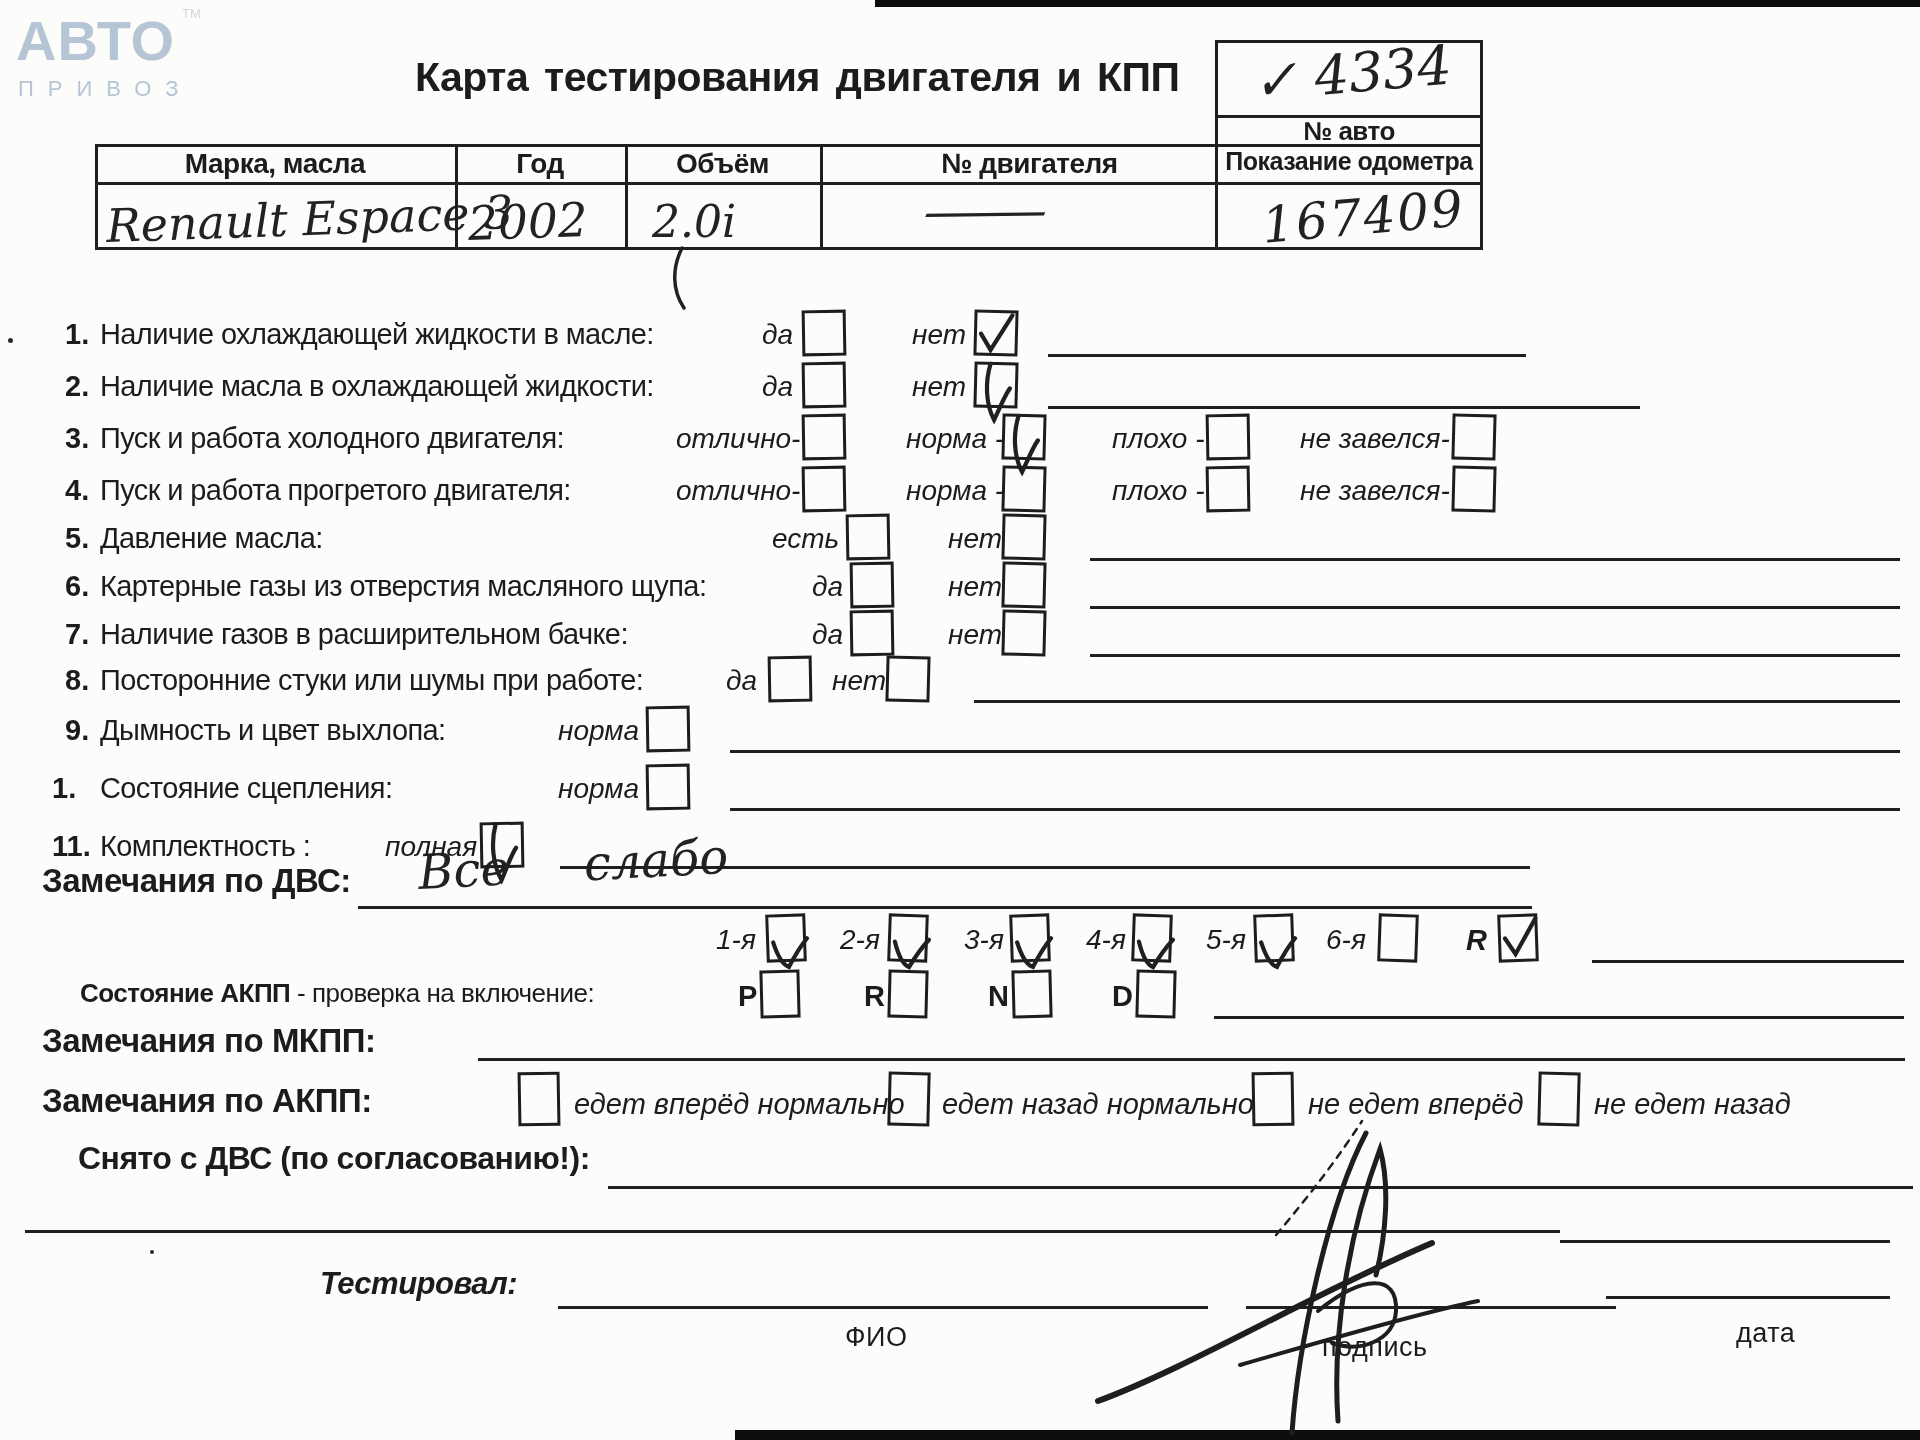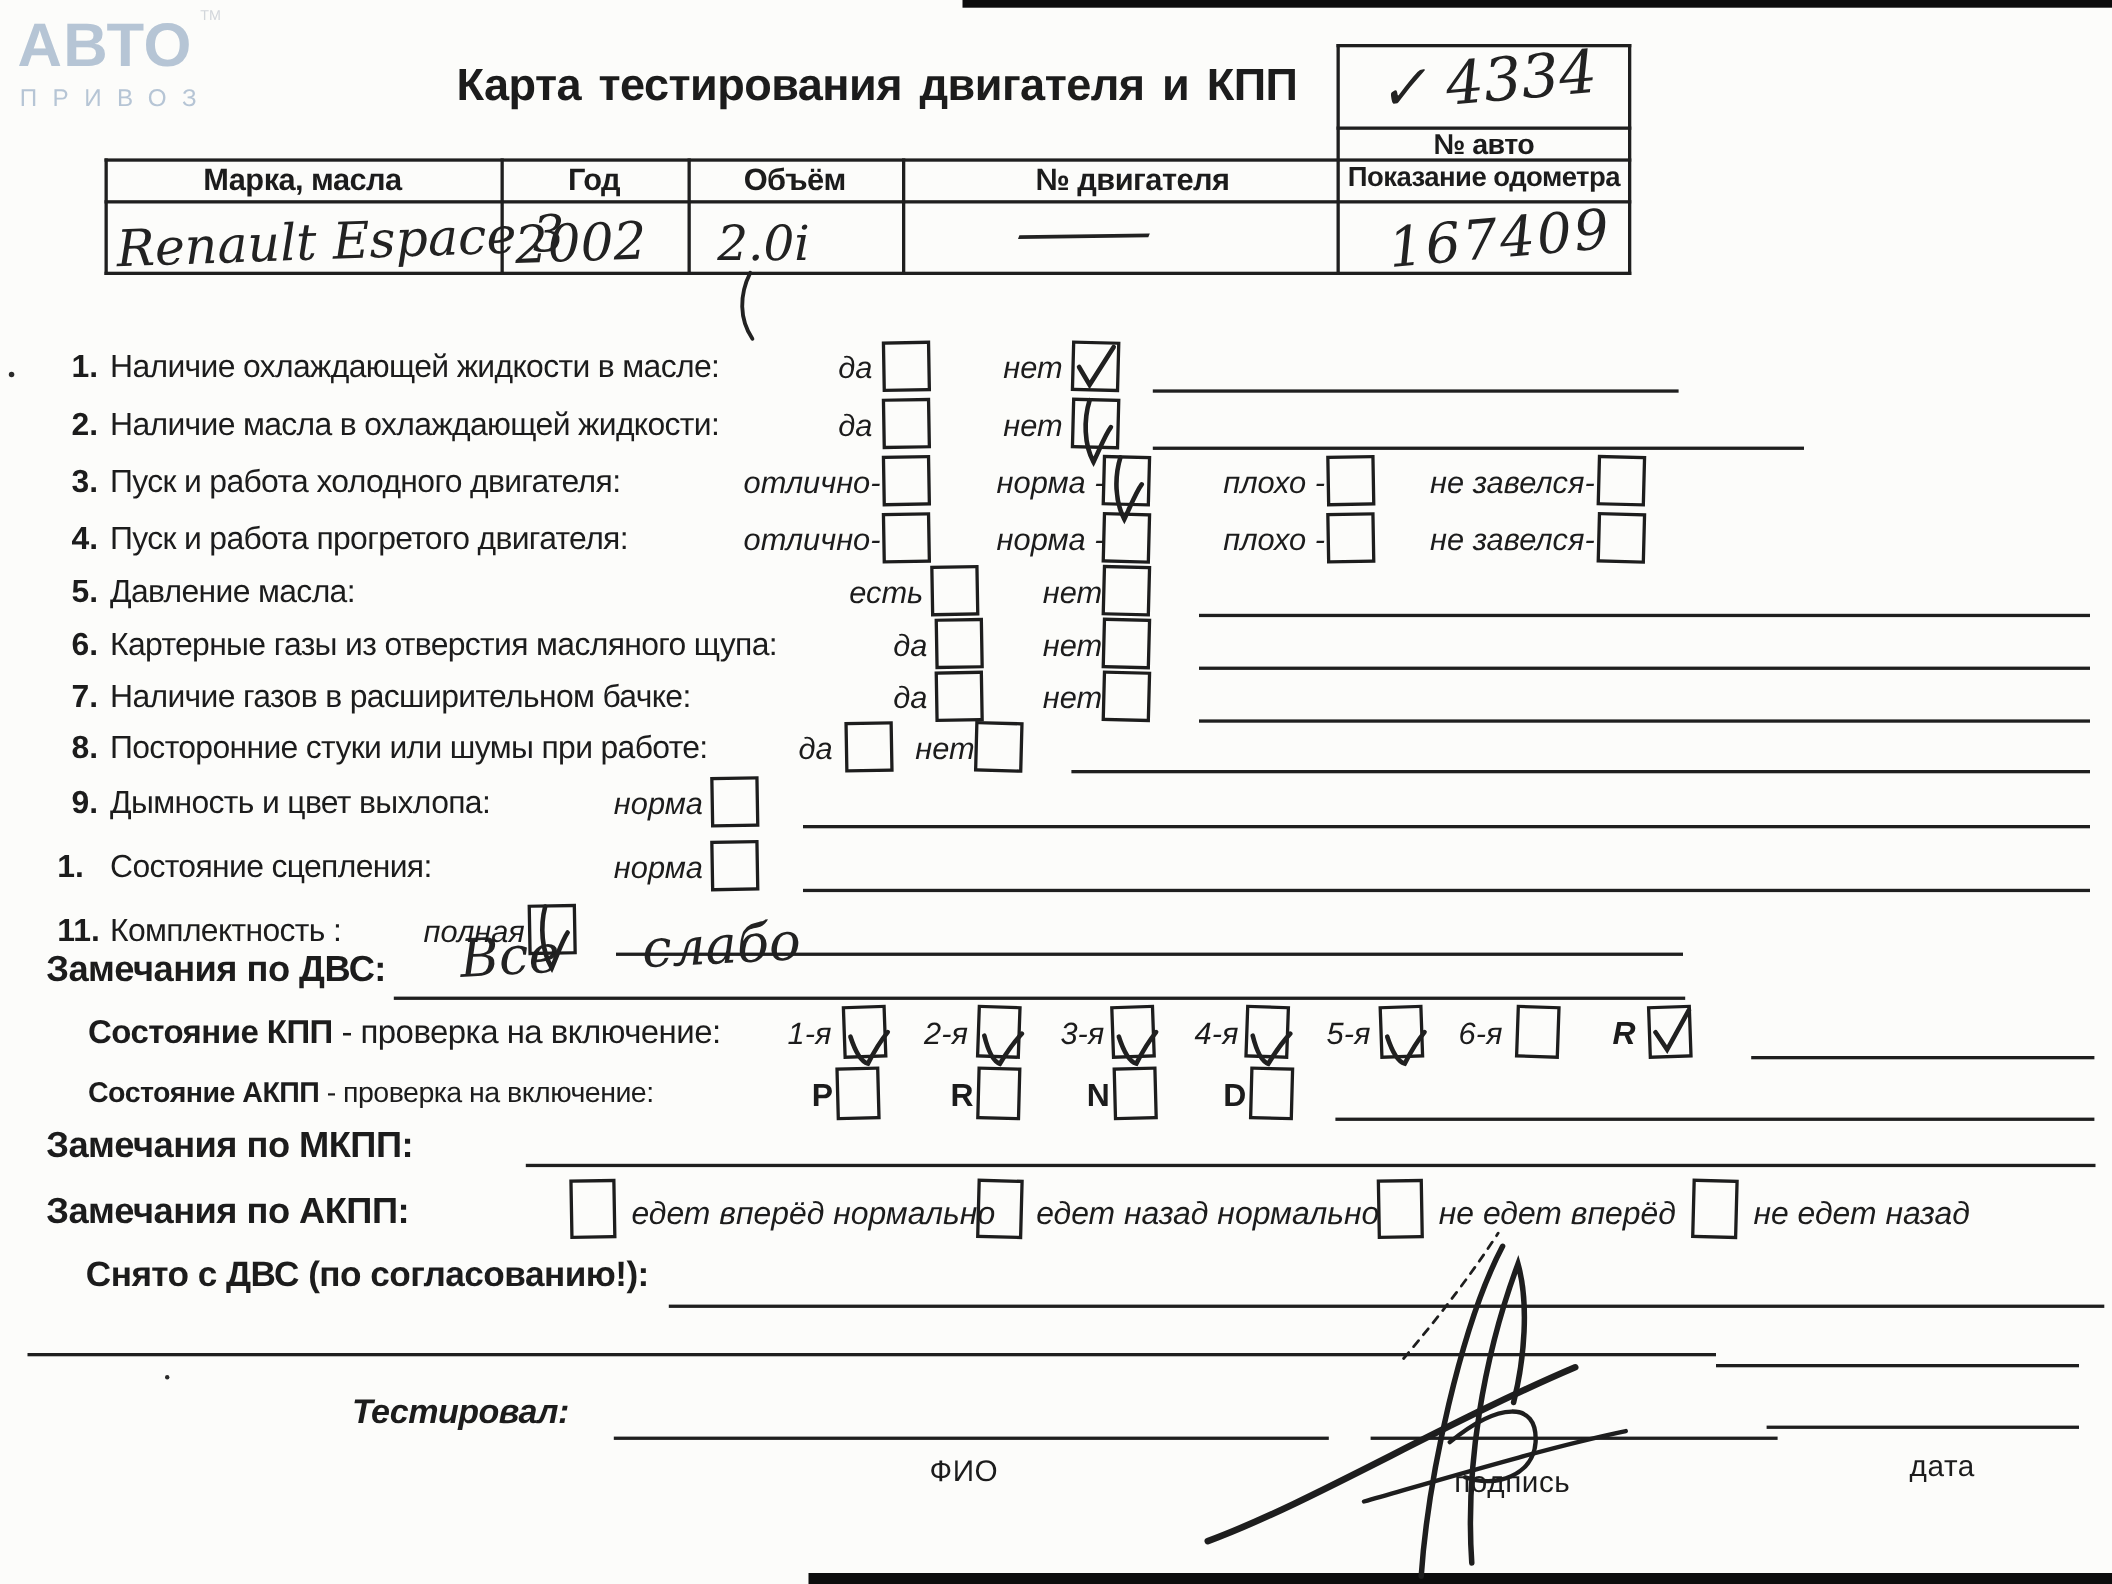--- a/index.html
+++ b/index.html
@@ -54,23 +54,20 @@
 
   <div class="hand" style="left:106px;top:192px;font-size:46px;transform:rotate(-2deg);">Renault Espace 3</div>
   <div class="hand" style="left:468px;top:194px;font-size:47px;transform:rotate(-2deg);">2002</div>
   <div class="hand" style="left:652px;top:196px;font-size:44px;">2.0i</div>
   <div class="hand" style="left:960px;top:182px;font-size:50px;transform:scaleX(2.6) rotate(-2deg);">—</div>
 
   <div class="sec" style="left:42px;top:862px;font-size:33px;">Замечания по ДВС:</div>
   <div class="hand" style="left:418px;top:836px;font-size:48px;word-spacing:60px;transform:rotate(-3deg);">Все слабо</div>
   <div class="hline" style="left:358px;top:906px;width:1174px;"></div>
 
-  <div class="sec" style="left:80px;top:922px;font-size:30px;">
-    <span>Состояние КПП</span><span class="reg"> - проверка на включение:</span>
-  </div>
   <div class="hline" style="left:1592px;top:960px;width:312px;"></div>
 
   <div class="sec" style="left:80px;top:978px;font-size:26px;">
     <span>Состояние АКПП</span><span class="reg"> - проверка на включение:</span>
   </div>
   <div class="hline" style="left:1214px;top:1016px;width:690px;"></div>
 
   <div class="sec" style="left:42px;top:1022px;font-size:33px;">Замечания по МКПП:</div>
   <div class="hline" style="left:478px;top:1058px;width:1427px;"></div>
 

